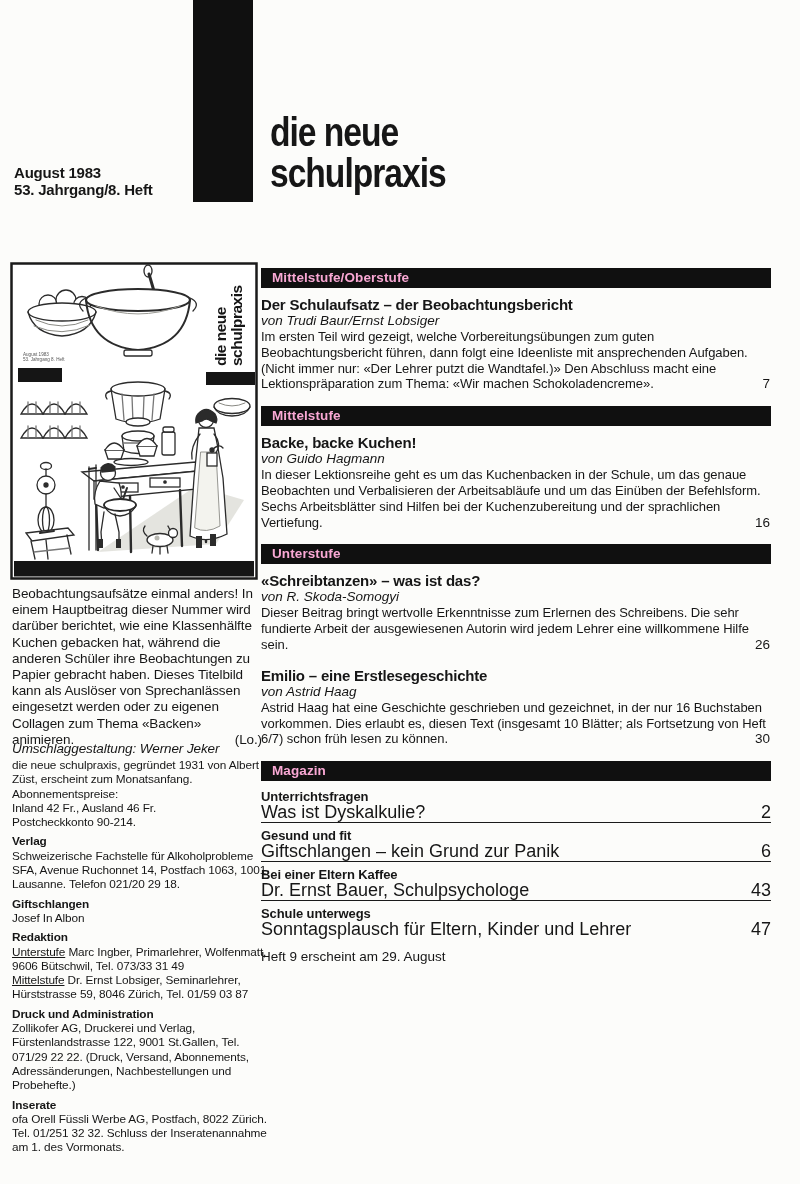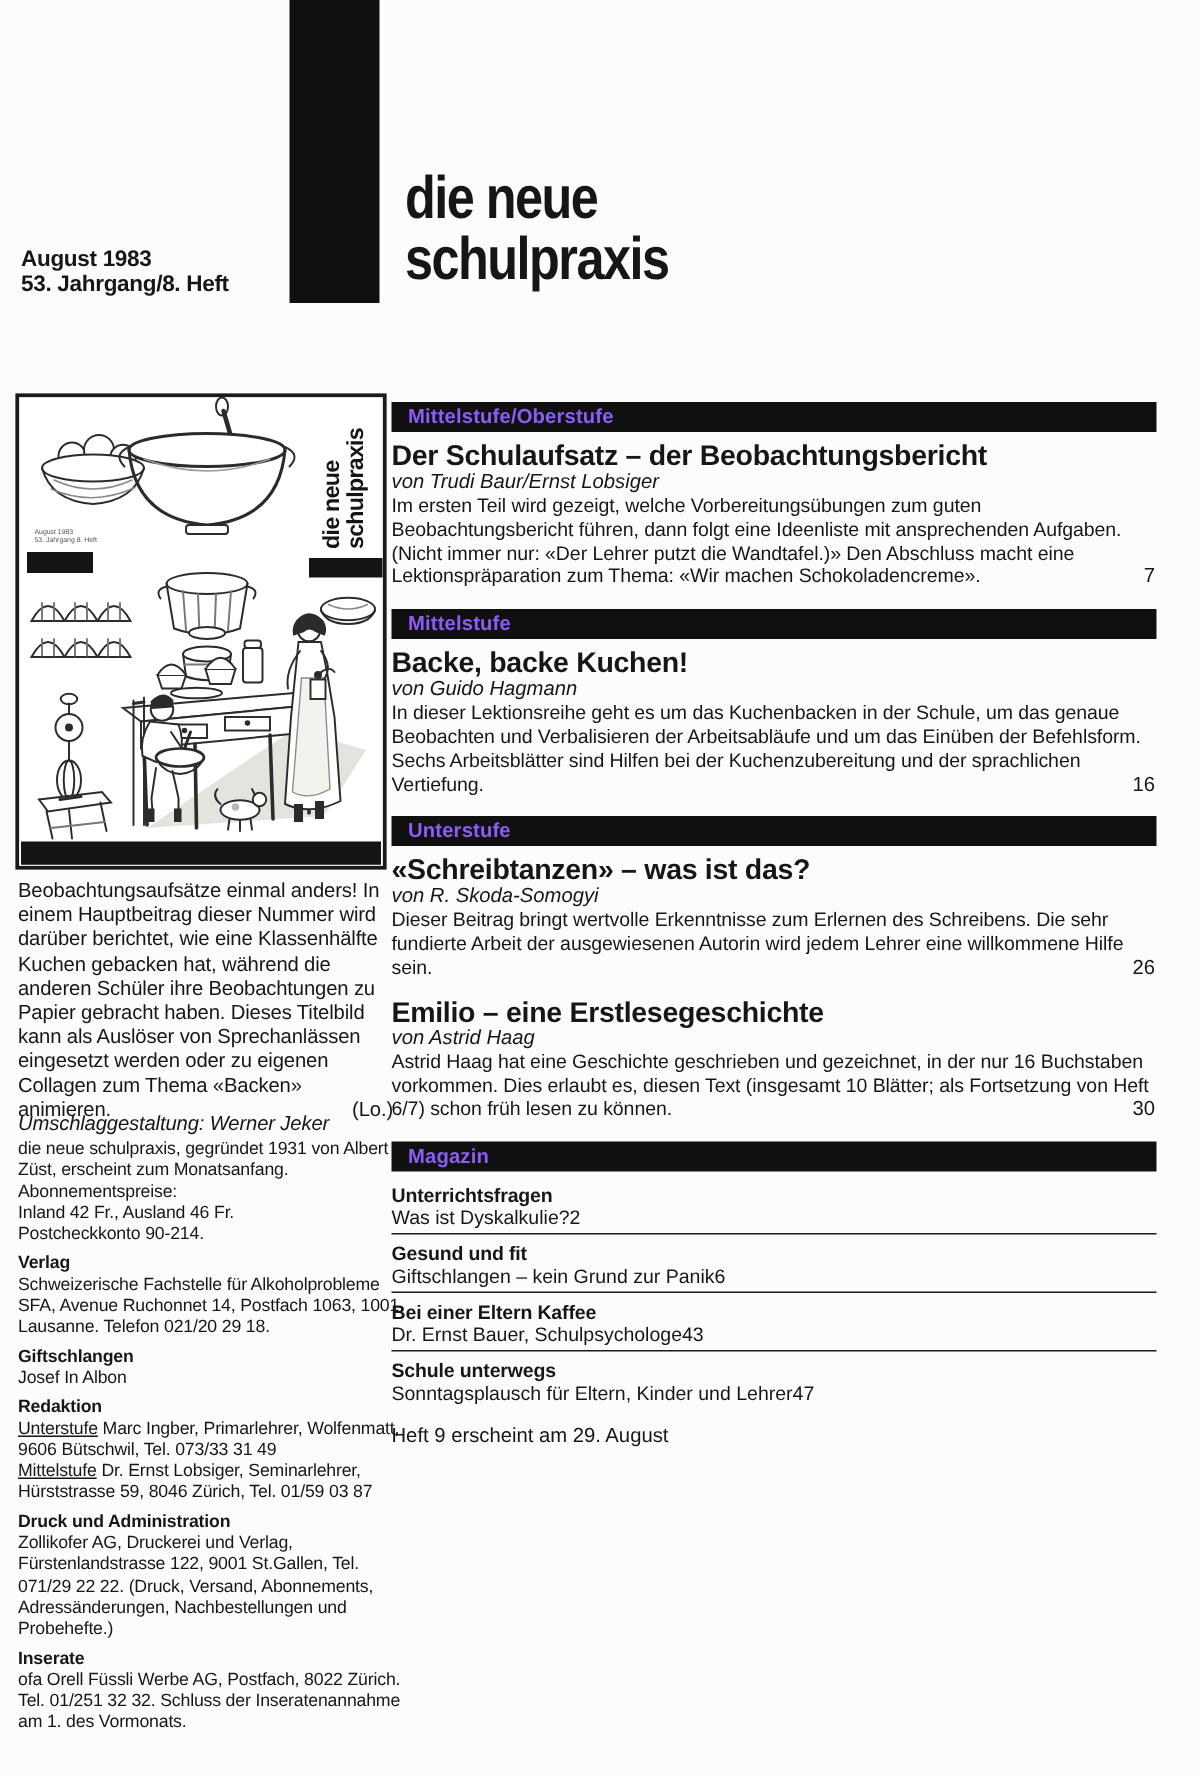--- a/index.html
+++ b/index.html
@@ -25,32 +25,32 @@
          line-height:16.2px;letter-spacing:-.1px;}
   .intro .sig{position:absolute;right:2px;bottom:0;}
   .credit{position:absolute;left:12px;top:741px;width:252px;font-size:13.5px;letter-spacing:-.1px;font-style:italic;}
   .imprint{position:absolute;left:12px;top:758px;width:258px;font-size:11.8px;
            line-height:14.3px;letter-spacing:-.12px;}
   .imprint p{margin:0;}
   .imprint .b{font-weight:bold;margin-top:5px;}
   .imprint .u{text-decoration:underline;}
   
   .right-col{position:absolute;left:261px;top:268px;width:510px;}
-  .section-bar{background:#101010;color:#8b5cf6;font-size:13.5px;font-weight:bold;
+  .section-bar{background:#101010;color:#f9a8d4;font-size:13.5px;font-weight:bold;
                height:20px;line-height:20px;padding-left:11px;box-sizing:border-box;
                margin-bottom:8px;letter-spacing:.1px;}
   .article{margin:0 0 14px 0;}
-  .article .title{font-size:19px;font-weight:bold;line-height:17px;letter-spacing:-.2px;}
+  .article .title{font-size:15px;font-weight:bold;line-height:17px;letter-spacing:-.2px;}
   .article .author{font-size:13.5px;font-style:italic;line-height:16px;}
   .article .body{position:relative;font-size:13px;line-height:15.8px;letter-spacing:-.05px;margin:0;}
   .article .pagenum{position:absolute;right:1px;bottom:0;font-size:13.5px;font-style:normal;}
   .mag-item{margin-bottom:5px;}
   .mag-item .rubric{font-size:13px;font-weight:bold;line-height:15px;letter-spacing:-.1px;}
-  .mag-item .row{display:flex;align-items:baseline;
-                 font-size:13px;line-height:16px;padding-bottom:2px;}
+  .mag-item .row{display:flex;justify-content:space-between;align-items:baseline;
+                 font-size:18px;line-height:16px;padding-bottom:2px;}
   .mag-item.ruled .row{border-bottom:1.5px solid #1a1a1a;}
   .next-issue{margin-top:10px;text-align:left;font-size:13.5px;line-height:16px;padding-right:1px;}
 </style>
 </head>
 <body>
 
 <div class="date-block">
   <div>August 1983</div>
   <div>53. Jahrgang/8. Heft</div>
 </div>

